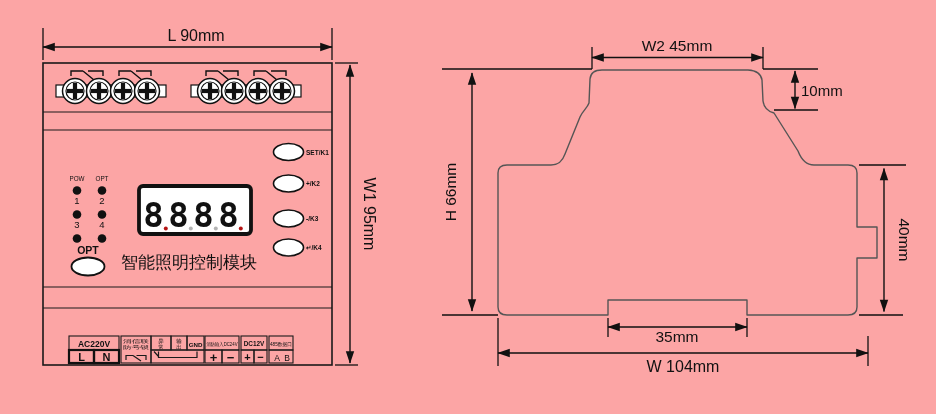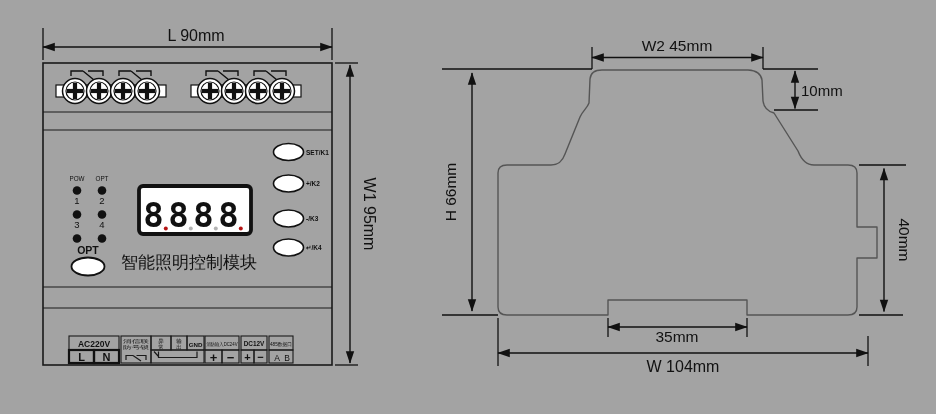--- a/index.html
+++ b/index.html
@@ -1,16 +1,16 @@
 <!DOCTYPE html>
 <html><head>
 <meta charset="utf-8">
 <style>
   html,body{margin:0;padding:0;background:#ffffff;}
-  #stage{position:relative;width:936px;height:414px;background:#a3a3a3;overflow:hidden;}
+  #stage{position:relative;width:936px;height:414px;background:#fca5a5;overflow:hidden;}
   svg{position:absolute;left:0;top:0;}
   svg text{font-family:"Liberation Sans",sans-serif;fill:#111;}
   .dimline{stroke:#111;stroke-width:1.4;fill:none;}
   .extline{stroke:#111;stroke-width:1.3;fill:none;}
   .thin{stroke:#1a1a1a;stroke-width:1.2;fill:none;}
   .frame{stroke:#1a1a1a;stroke-width:1.6;fill:none;}
   .cell{stroke:#1a1a1a;stroke-width:1.1;fill:none;}
   .cellbold{stroke:#111;stroke-width:2.2;fill:none;}
   .dimtext{font-size:15.5px;text-anchor:middle;}
   .mid{text-anchor:middle;}

